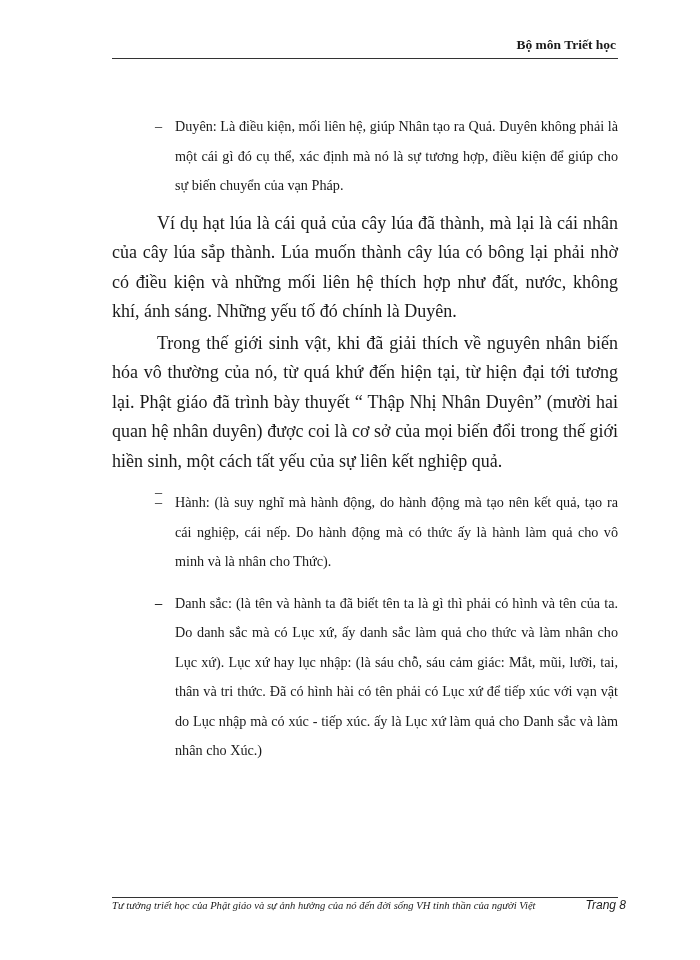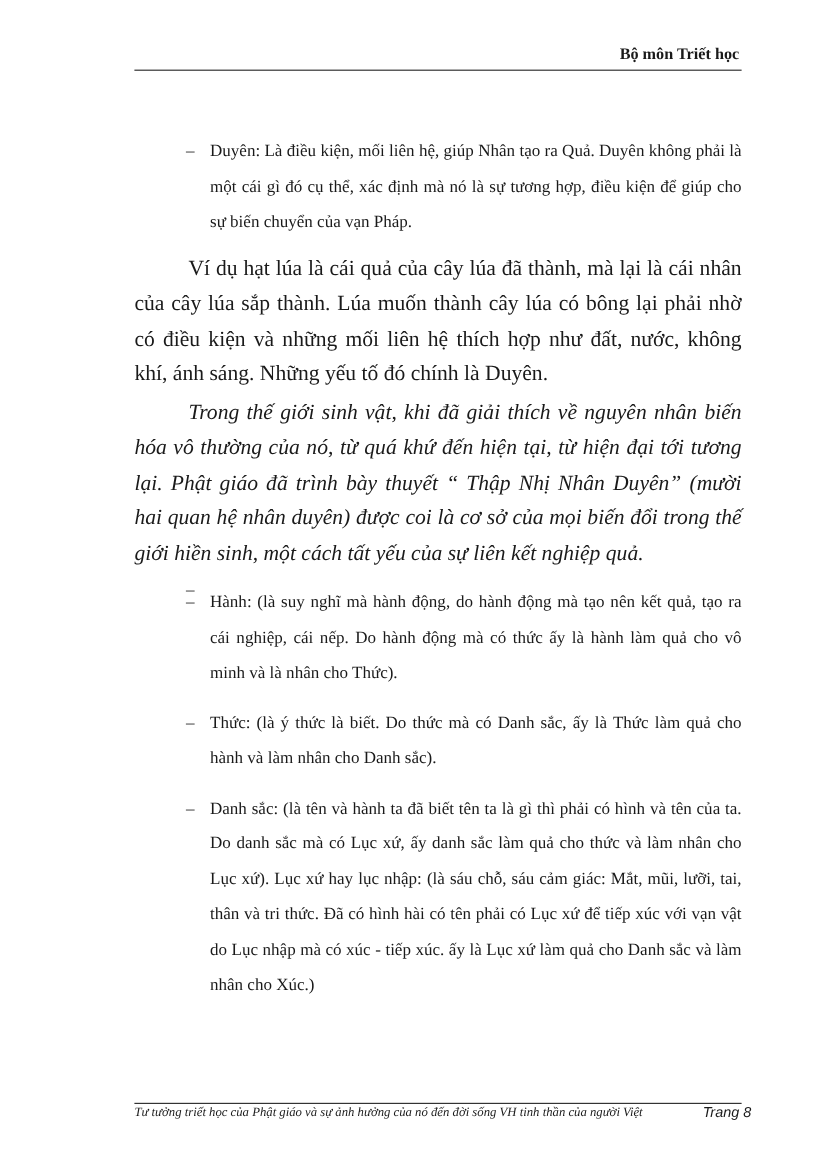--- a/index.html
+++ b/index.html
@@ -30,49 +30,47 @@
     font-size: 14.2px; line-height: 29.5px; text-align: justify;
     margin: 0 0 12px 0;
   }
   .bullet .dash { position: absolute; left: 43px; top: 0; }
   .bullet.first { margin-bottom: 8px; }
 
   .footer {
     position: absolute; left: 112px; top: 897px; width: 506px;
     border-top: 1.2px solid #333;
     font-size: 10.6px;
-    margin-top: 22px;
   }
   .footer .title { position: absolute; left: 0; top: 2px; font-style: italic; font-family: "Liberation Serif", serif; white-space: nowrap; }
   .footer .page { position: absolute; right: -8px; top: 0px; font-style: italic; font-family: "Liberation Sans", sans-serif; font-size: 12px; white-space: nowrap; text-align: right; }
 </style>
 </head>
 <body>
 
 <div class="header">
   <span class="right">Bộ môn Triết học</span>
 </div>
 
 <div class="content">
   <div class="bullet first">
     <span class="dash">–</span>
     <span>Duyên: Là điều kiện, mối liên hệ, giúp Nhân tạo ra Quả. Duyên không phải là một cái gì đó cụ thể, xác định mà nó là sự tương hợp, điều kiện để giúp cho sự biến chuyển của vạn Pháp.</span>
   </div>
   <p class="para">Ví dụ hạt lúa là cái quả của cây lúa đã thành, mà lại là cái nhân của cây lúa sắp thành. Lúa muốn thành cây lúa có bông lại phải nhờ có điều kiện và những mối liên hệ thích hợp như đất, nước, không khí, ánh sáng. Những yếu tố đó chính là Duyên.</p>
-  <p class="para" style="font-style:italic;">Trong thế giới sinh vật, khi đã giải thích về nguyên nhân biến  hóa vô thường của nó, từ quá khứ đến hiện tại, từ hiện đại tới tương lại. Phật giáo đã trình bày thuyết “ Thập Nhị Nhân Duyên” (mười hai quan hệ nhân duyên) được coi là cơ sở của mọi biến đổi trong thế giới hiền sinh, một cách tất yếu của sự liên kết nghiệp quả.</p>
+  <p class="para" style="">Trong thế giới sinh vật, khi đã giải thích về nguyên nhân biến  hóa vô thường của nó, từ quá khứ đến hiện tại, từ hiện đại tới tương lại. Phật giáo đã trình bày thuyết “ Thập Nhị Nhân Duyên” (mười hai quan hệ nhân duyên) được coi là cơ sở của mọi biến đổi trong thế giới hiền sinh, một cách tất yếu của sự liên kết nghiệp quả.</p>
   <div class="bullet">
     <span class="dash">–</span>
   </div>
   <div class="bullet">
     <span class="dash">–</span>
     <span>Hành: (là suy nghĩ mà hành động, do hành động mà tạo nên kết quả, tạo ra cái nghiệp, cái nếp. Do hành động mà có thức ấy là hành làm quả cho vô minh và là nhân cho Thức).</span>
   </div>
   <div class="bullet">
     <span class="dash">–</span>
-    <span>Thức: (là ý thức là biết. Do thức mà có Danh sắc, ấy là Thức làm quả cho hành và làm nhân cho Danh sắc).</span>
   </div>
   <div class="bullet">
     <span class="dash">–</span>
     <span>Danh sắc: (là tên và hành ta đã biết tên ta là gì thì phải có hình và tên của ta. Do danh sắc mà có Lục xứ, ấy danh sắc làm quả cho thức và làm nhân cho Lục xứ). Lục xứ hay lục nhập: (là sáu chỗ, sáu cảm giác: Mắt, mũi, lưỡi, tai, thân và tri thức. Đã có hình hài có tên phải có Lục xứ để tiếp xúc với vạn vật do Lục nhập mà có xúc - tiếp xúc. ấy là Lục xứ làm quả cho Danh sắc và làm nhân cho Xúc.)</span>
   </div>
 </div>
 
 <div class="footer">
   <span class="title">Tư tưởng triết học của Phật giáo và sự ảnh hưởng của nó đến đời sống VH tinh thần của người Việt</span>
   <span class="page">Trang 8</span>

